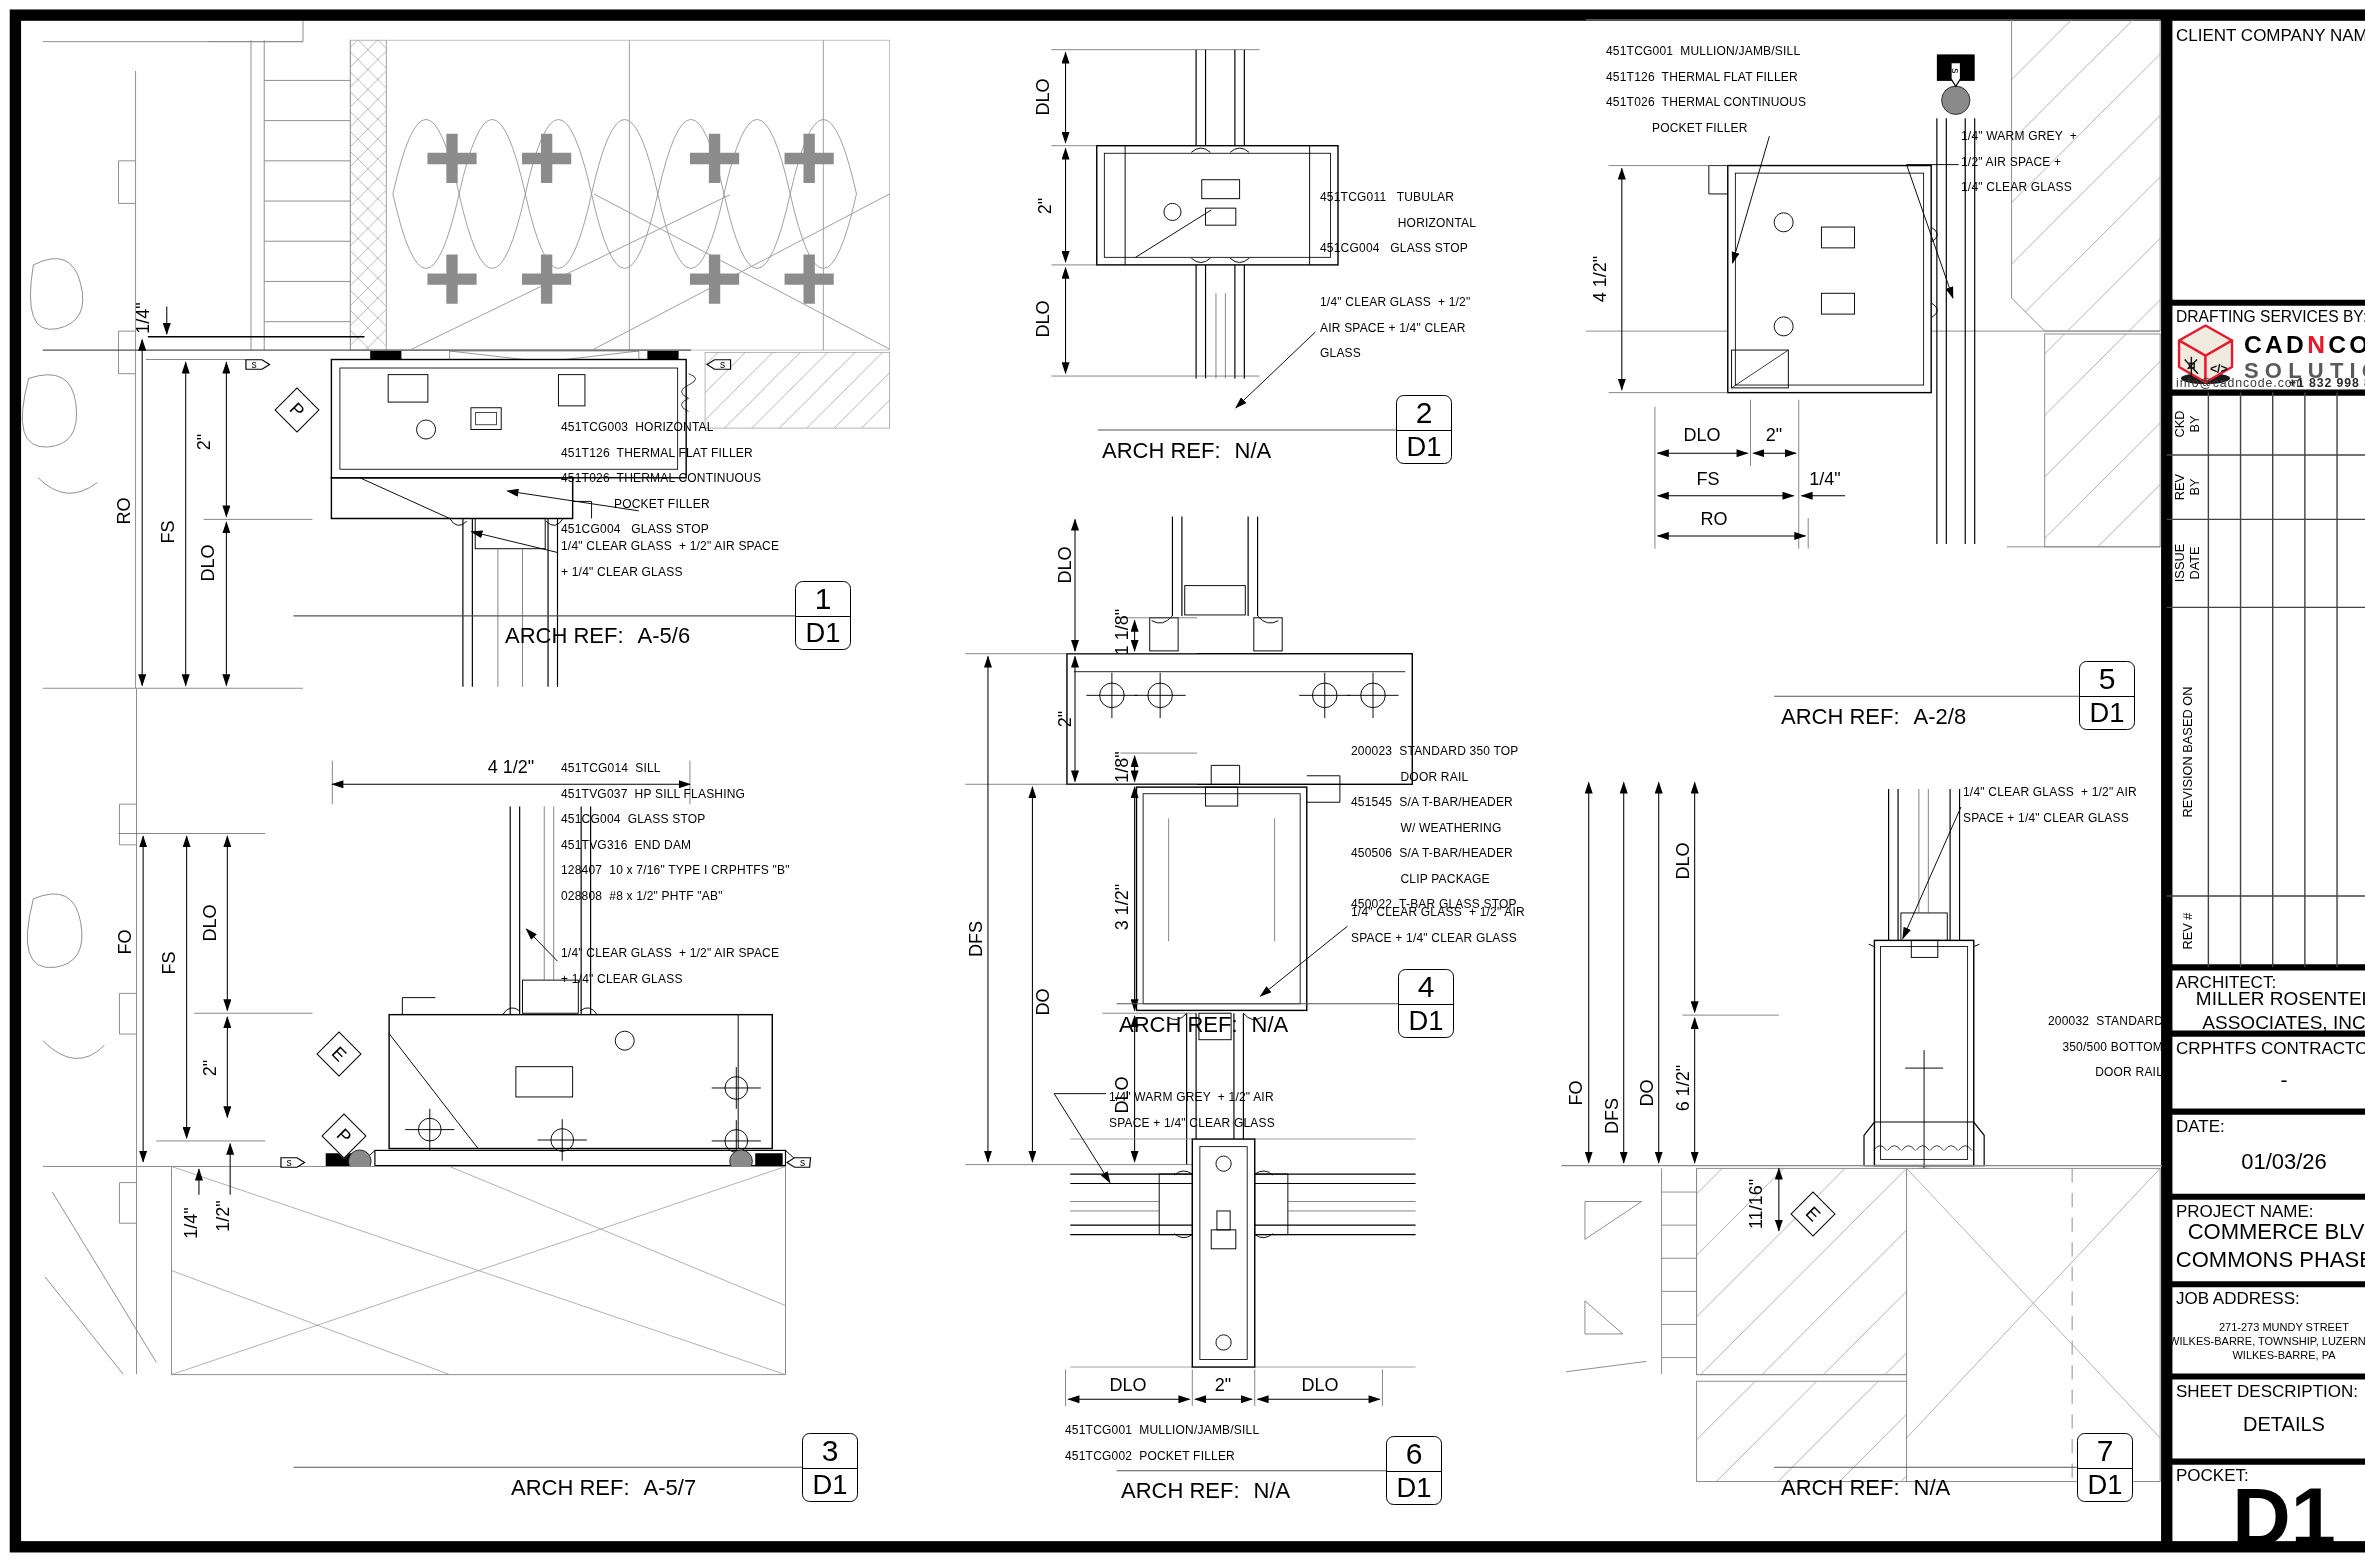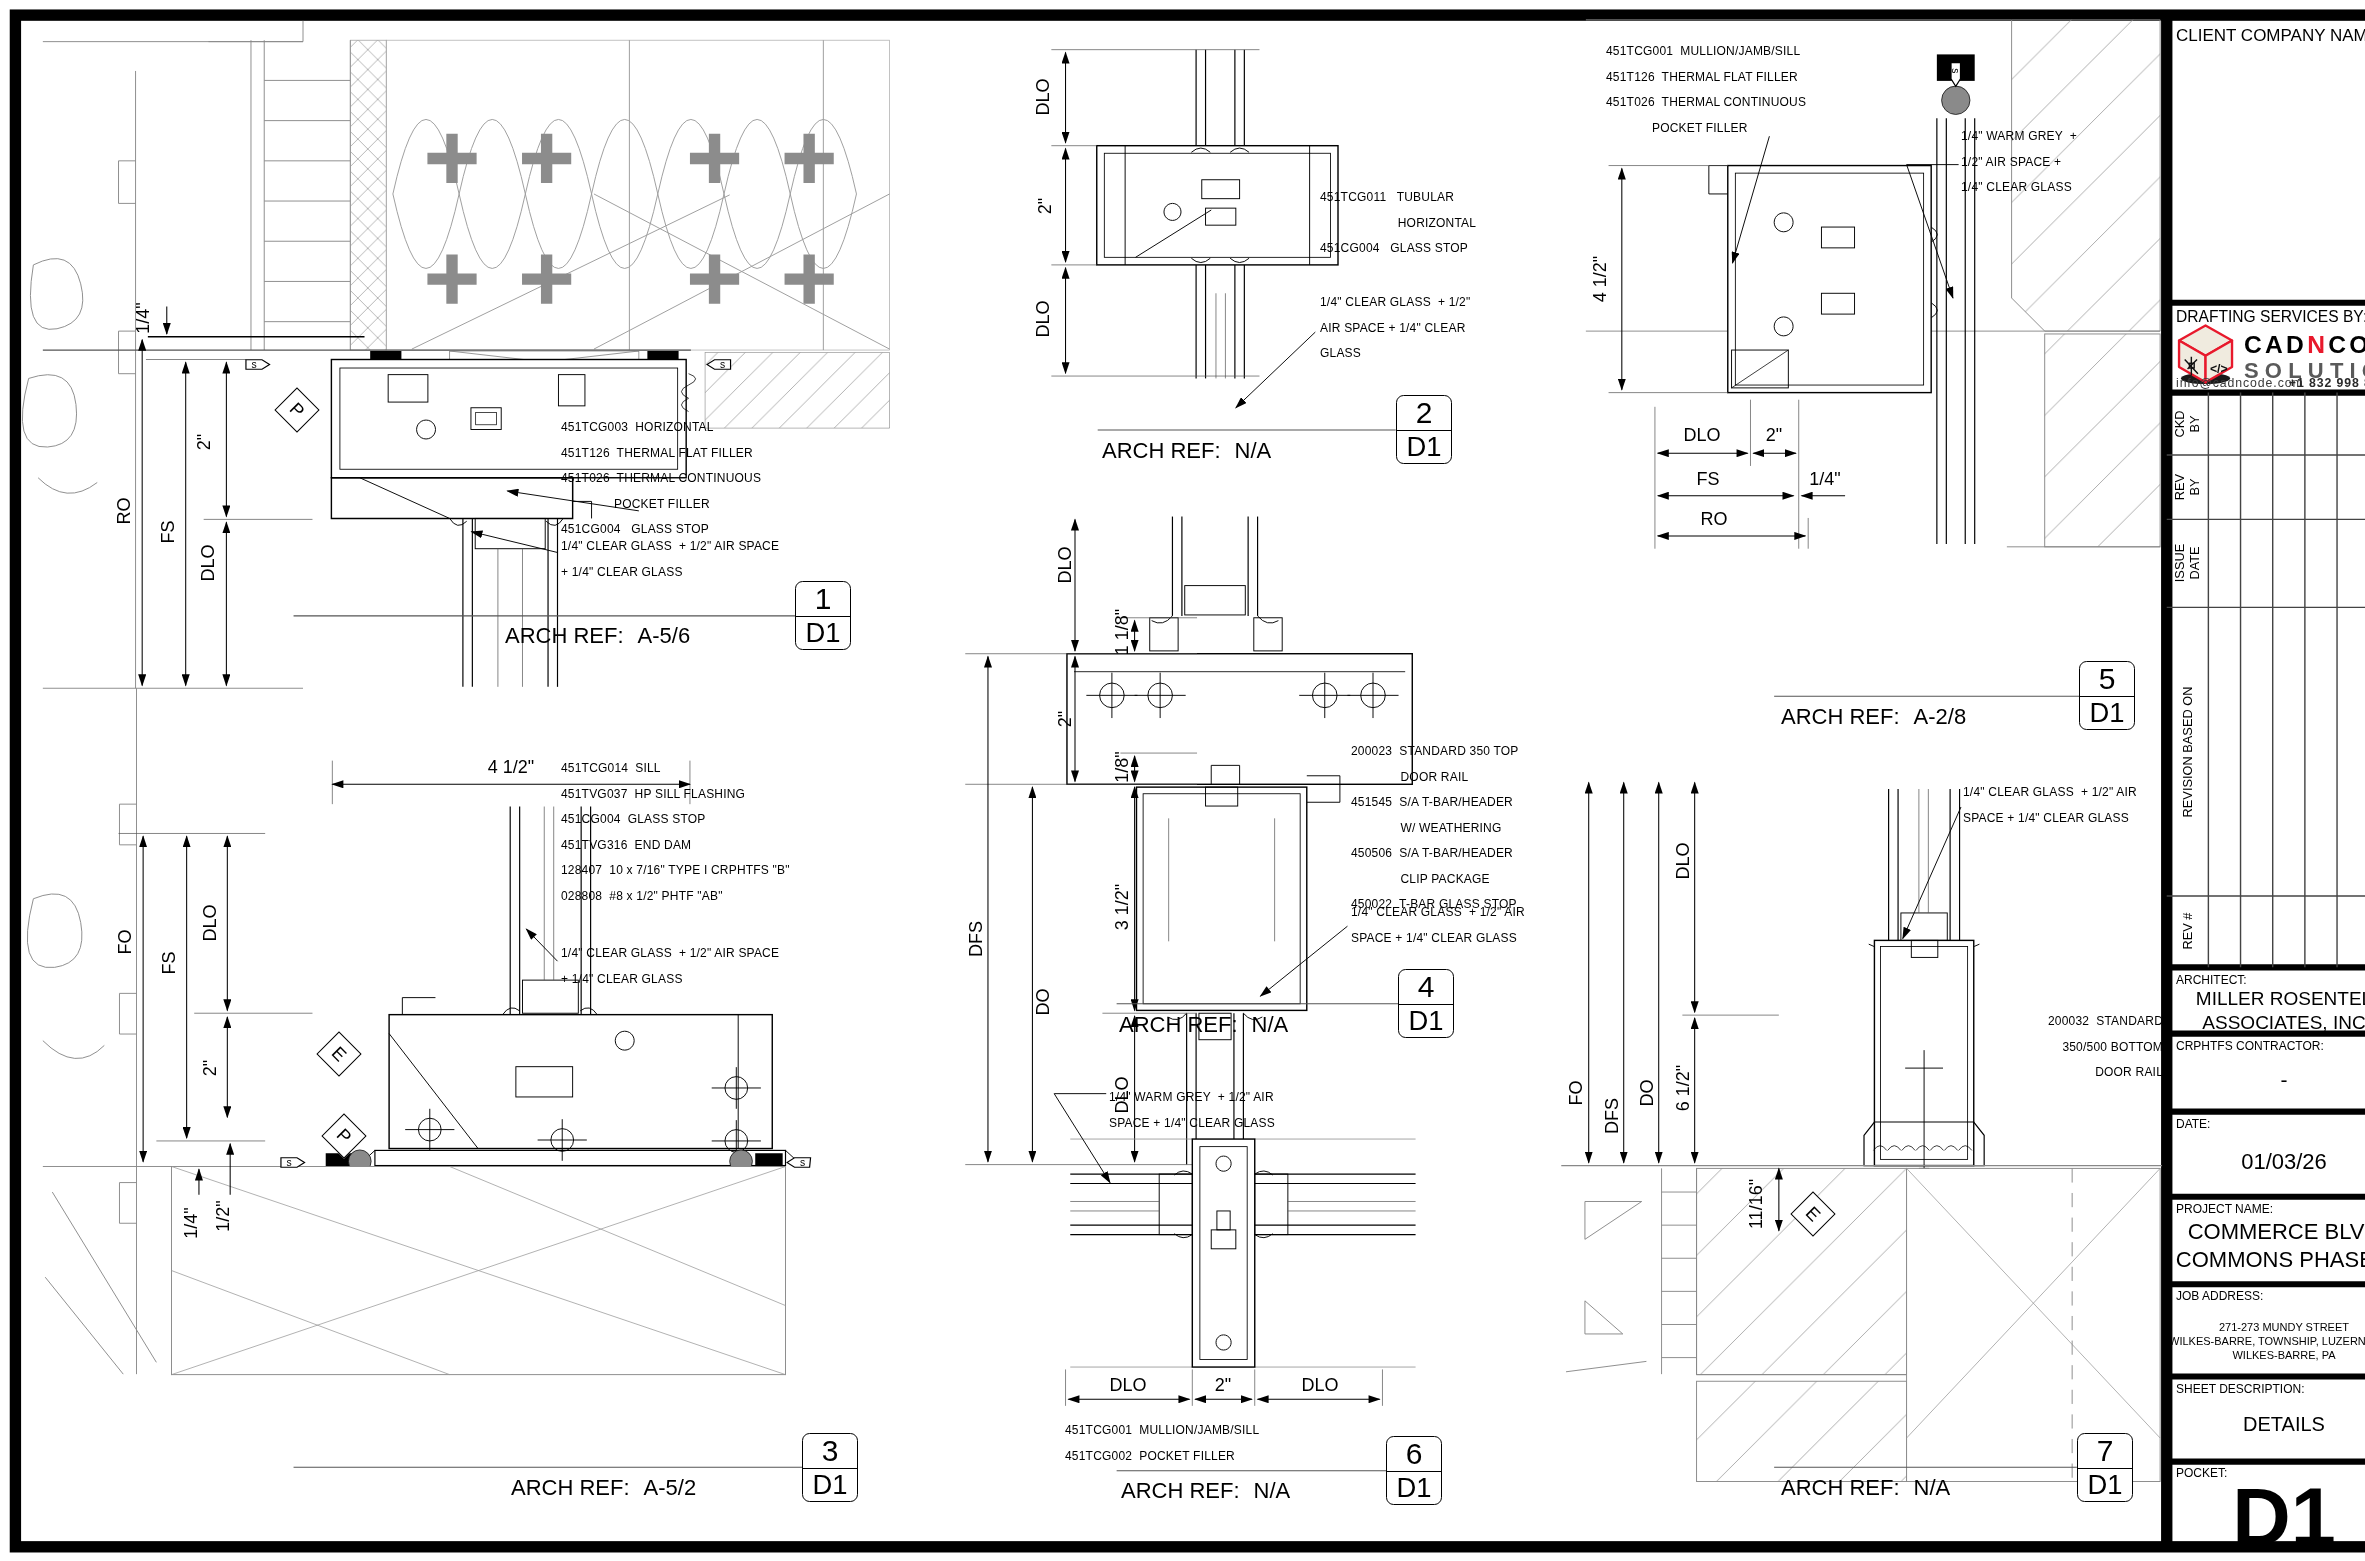--- a/index.html
+++ b/index.html
@@ -11,21 +11,21 @@
   .dimr{position:absolute;font-size:18px;white-space:nowrap;transform:translate(-50%,-50%) rotate(-90deg);}
   .archref{position:absolute;font-size:22px;white-space:nowrap;}
   .archref .arv{margin-left:14px;}
   .badge{position:absolute;width:56px;height:69px;border:1.9px solid #000;border-radius:7.6px;
          background:#fff;display:flex;flex-direction:column;box-sizing:border-box;}
   .badge-num{flex:1;display:flex;align-items:center;justify-content:center;font-size:30px;border-bottom:1.4px solid #000;}
   .badge-sheet{flex:1;display:flex;align-items:center;justify-content:center;font-size:27.4px;}
   .flag{position:absolute;width:30px;height:30px;border:1.4px solid #000;background:#fff;
         transform:rotate(45deg);display:flex;align-items:center;justify-content:center;font-size:18px;}
   .sflag{position:absolute;}
-  .tb-label{position:absolute;font-size:12px;white-space:nowrap;}
+  .tb-label{position:absolute;font-size:17px;white-space:nowrap;}
   .tb-val{position:absolute;left:2169px;width:230px;text-align:center;white-space:pre;}
   .rev-label{position:absolute;font-size:12.8px;line-height:14.7px;white-space:pre;text-align:center;
              transform:translate(-50%,-50%) rotate(-90deg);}
   .logo-word{position:absolute;left:2244px;top:331px;font-size:24.6px;font-weight:bold;letter-spacing:3.3px;white-space:nowrap;}
   .logo-word .n{color:#e8192c;}
   .logo-sub{position:absolute;left:2244px;top:358px;font-size:22px;font-weight:bold;letter-spacing:6.2px;color:#5a5a5a;white-space:nowrap;}
   .logo-email{position:absolute;left:2176px;top:376px;font-size:12.3px;letter-spacing:0.9px;color:#3a3a3a;}
   .logo-phone{position:absolute;left:2169px;top:376px;width:226px;text-align:right;font-size:12.3px;font-weight:bold;letter-spacing:0.9px;color:#2a2a2a;}
 </style>
 </head>
@@ -573,21 +573,21 @@
       <text x="19" y="26" font-size="22" text-anchor="middle">s</text>
     </svg>
 <svg class="sflag" style="left:786px;top:1154px" width="25.5" height="17" viewBox="0 0 54 36">
       <polygon points="52,8 18,8 2,18 18,28 50,28" fill="#fff" stroke="#000" stroke-width="2.5"></polygon>
       <text x="35" y="26" font-size="22" text-anchor="middle">s</text>
     </svg>
 <div class="badge" style="left:802px;top:1433px">
   <div class="badge-num">3</div>
   <div class="badge-sheet">D1</div>
 </div>
-<div class="archref" style="left:511px;top:1475px"><span>ARCH REF:</span><span class="arv">A-5/2</span></div>
+<div class="archref" style="left:511px;top:1475px"><span>ARCH REF:</span><span class="arv">A-5/7</span></div>
 
 <div class="ann" style="left:1351px;top:739px">200023  STANDARD 350 TOP
               DOOR RAIL
 451545  S/A T-BAR/HEADER
               W/ WEATHERING
 450506  S/A T-BAR/HEADER
               CLIP PACKAGE
 450022  T-BAR GLASS STOP</div>
 <div class="ann" style="left:1351px;top:900px">1/4" CLEAR GLASS  + 1/2" AIR
 SPACE + 1/4" CLEAR GLASS</div>

